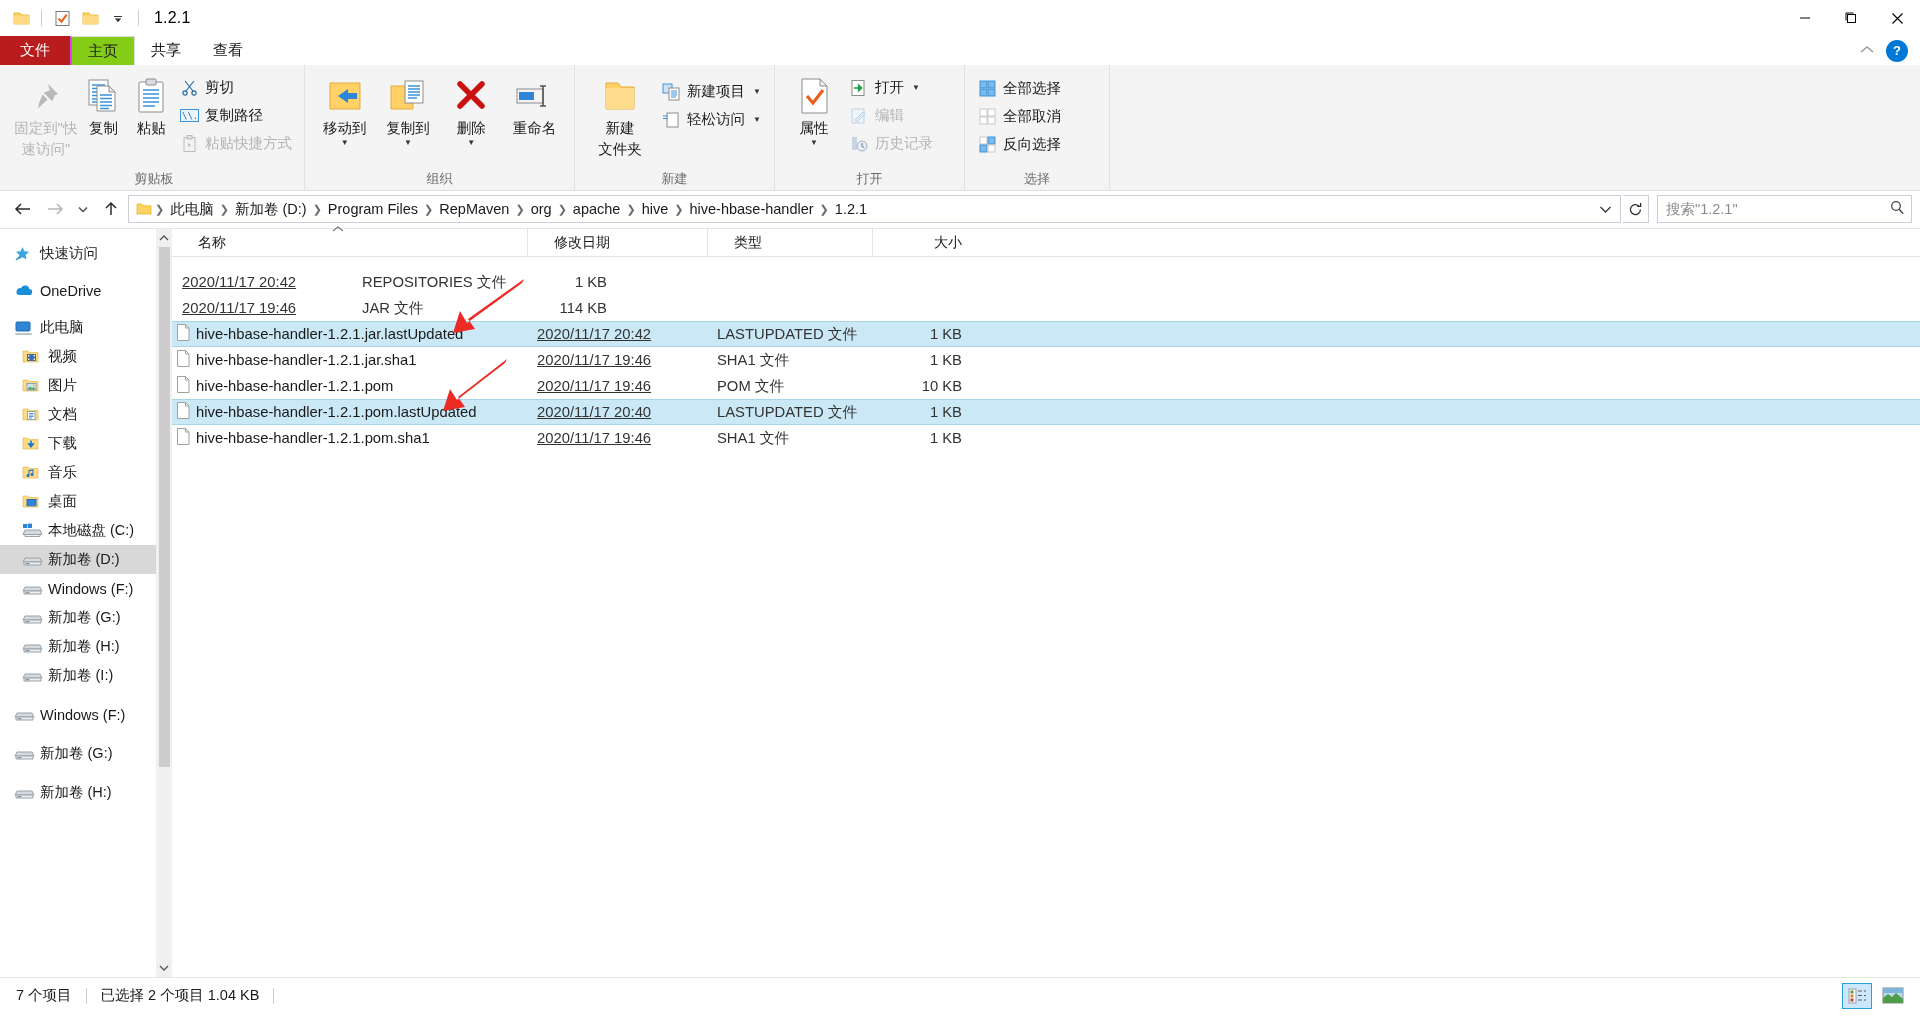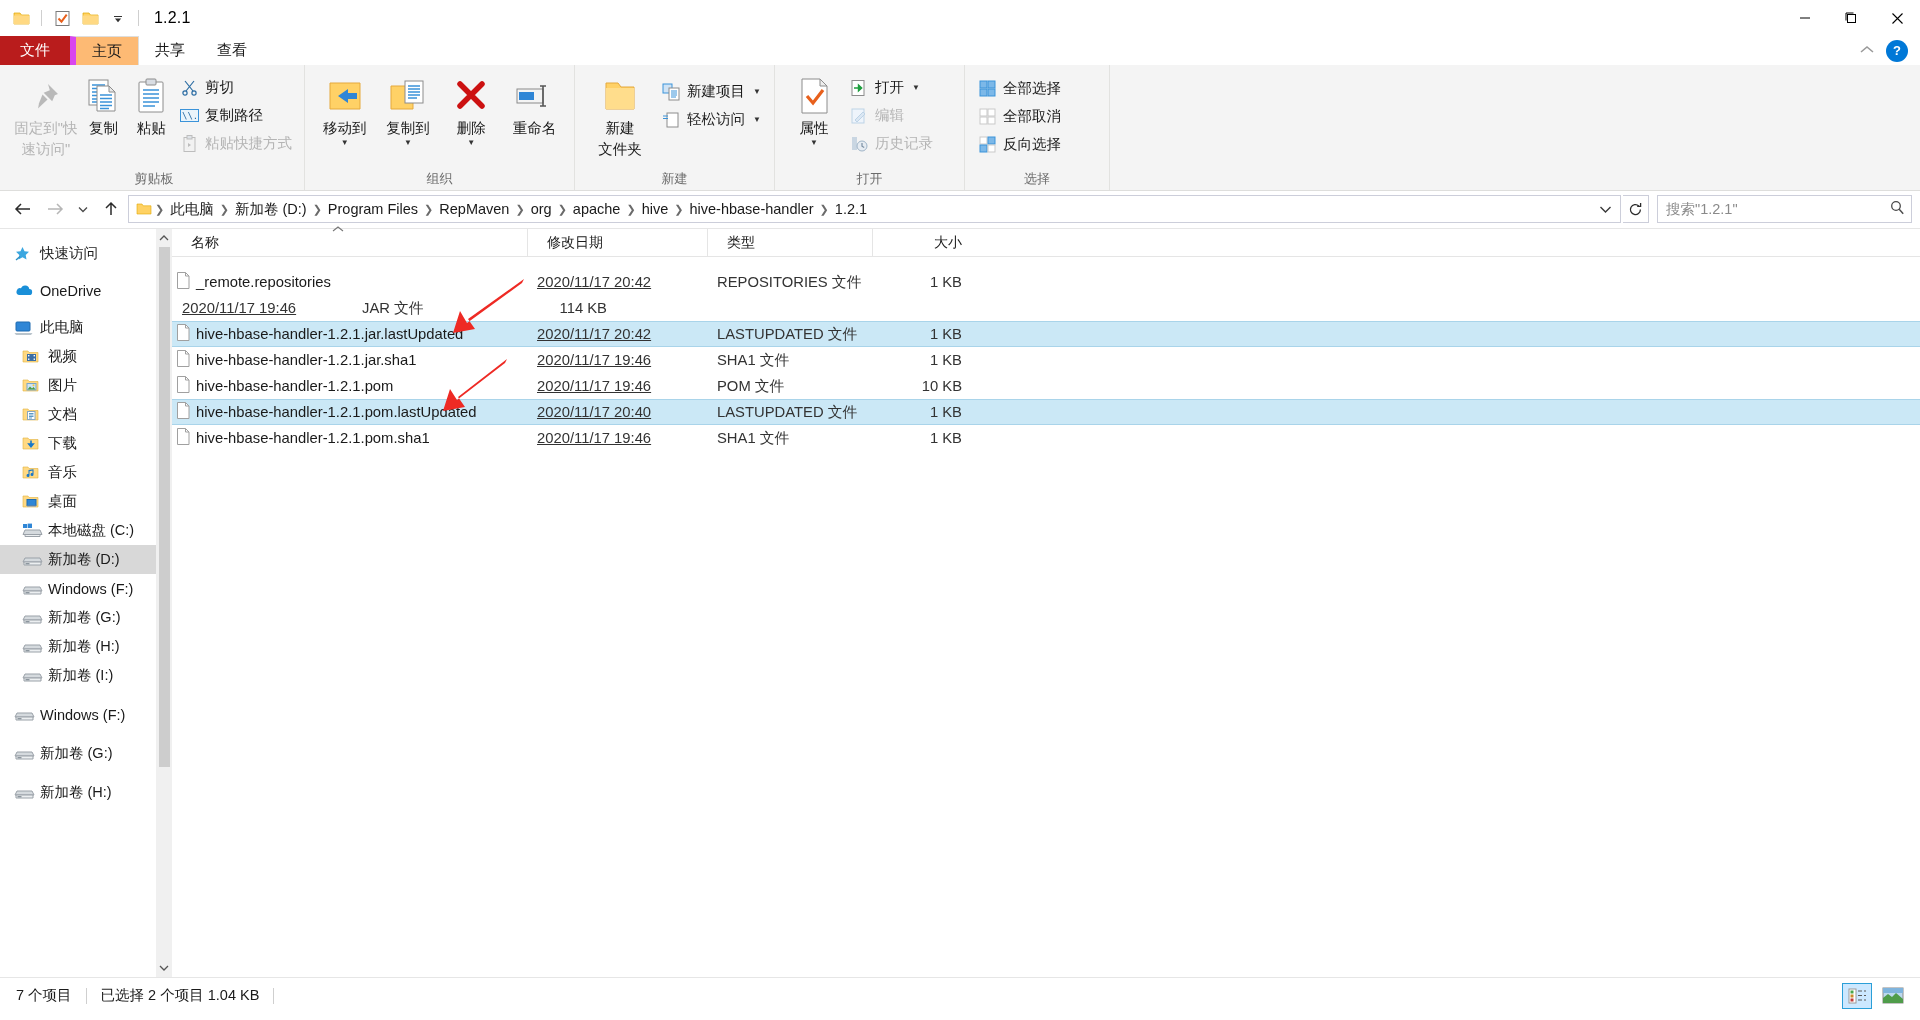--- a/index.html
+++ b/index.html
@@ -24,21 +24,21 @@
   .winbtns { margin-left:auto; display:flex; height:36px; }
   .winbtn { width:46px; height:36px; display:flex; align-items:center; justify-content:center; }
 
   
   .tabsrow { height: 29px; display:flex; align-items:flex-end; background:#fff; position:relative; }
   .tab {
     height:29px; display:flex; align-items:center; justify-content:center;
     font-size:15px; color:#1a1a1a; padding: 0 16px; min-width:62px;
   }
   .tab.file { background:#b91c1c; color:#fff; font-size:15px; min-width:70px; }
-  .tab.active { background:#fdba74; border-left:6px solid #d946ef; border-right:1px solid #dededc; border-top:1px solid #dededc; }
+  .tab.active { background:#84cc16; border-left:2px solid #d946ef; border-right:1px solid #dededc; border-top:1px solid #dededc; }
   .tabs-spacer { flex:1; }
   .tab-right { display:flex; align-items:center; gap:10px; padding-right:12px; height:29px;}
   .help-circle {
     width:22px;height:22px;border-radius:50%;background:#0078d7;color:#fff;
     display:flex;align-items:center;justify-content:center;font-size:13px;font-weight:bold;
   }
 
   
   .ribbon {
     height: 126px; background:#f4f4f4; border-bottom:1px solid #dededc;
@@ -98,21 +98,21 @@
   .navitem.indent { padding-left:22px; }
   .nav-scroll {
     position:absolute; right:0; top:0; width:16px; height:100%; background:#f0f0f0;
     display:flex; flex-direction:column; align-items:center; justify-content:space-between;
   }
   .ns-arrow { height:18px; display:flex;align-items:center;justify-content:center; color:#666; font-size:10px; }
   .ns-thumb { position:absolute; top:18px; width:11px; height:520px; background:#cdcdcd; left:2.5px;}
 
   .filearea { flex:1; background:#fff; position:relative; }
   .hdr { height:28px; display:flex; align-items:center; border-bottom:1px solid #e5e5e5; }
-  .hdr-cell { font-size:14px; color:#1a1a1a; padding-left:19px; position:relative; height:28px; display:flex; align-items:center;}
+  .hdr-cell { font-size:14px; color:#1a1a1a; padding-left:26px; position:relative; height:28px; display:flex; align-items:center;}
   .hdr-cell + .hdr-cell { border-left:1px solid #e5e5e5; }
   .c-name { width:355px; }
   .c-date { width:180px; }
   .c-type { width:165px; }
   .c-size { width:100px; justify-content:flex-end; padding-right:10px; padding-left:0;}
   .sortmark { position:absolute; left:160px; top:-6px; font-size:11px; color:#555; }
 
   .row { height:26px; display:flex; align-items:center; font-size:14.8px; color:#1a1a1a; }
   .row.sel { background:#cbe8f6; border-top:1px solid #a9d4ea; border-bottom:1px solid #a9d4ea; }
   .cell { padding-left:10px; display:flex; align-items:center; height:100%; overflow:hidden; white-space:nowrap;}
@@ -759,29 +759,20 @@
           </span>
         </div>
         <div class="hdr-cell c-date">修改日期</div>
         <div class="hdr-cell c-type">类型</div>
         <div class="hdr-cell c-size">大小</div>
       </div>
 
       <div class="rows-wrap">
 
         <div class="row">
-          <div class="cell name">
-            <span>
-              <svg width="14" height="17" viewBox="0 0 14 17">
-                  <path d="M1.5 0.5h8l3.5 3.5v12.5h-11.5z" fill="#fff" stroke="#a0a0a0"></path>
-                  <path d="M9.5 0.5v3.5H13" fill="none" stroke="#a0a0a0"></path>
-                </svg>
-            </span>
-            <span>_remote.repositories</span>
-          </div>
           <div class="cell date">2020/11/17 20:42</div>
           <div class="cell type">REPOSITORIES 文件</div>
           <div class="cell size">1 KB</div>
         </div>
 
         <div class="row">
           <div class="cell date">2020/11/17 19:46</div>
           <div class="cell type">JAR 文件</div>
           <div class="cell size">114 KB</div>
         </div>

